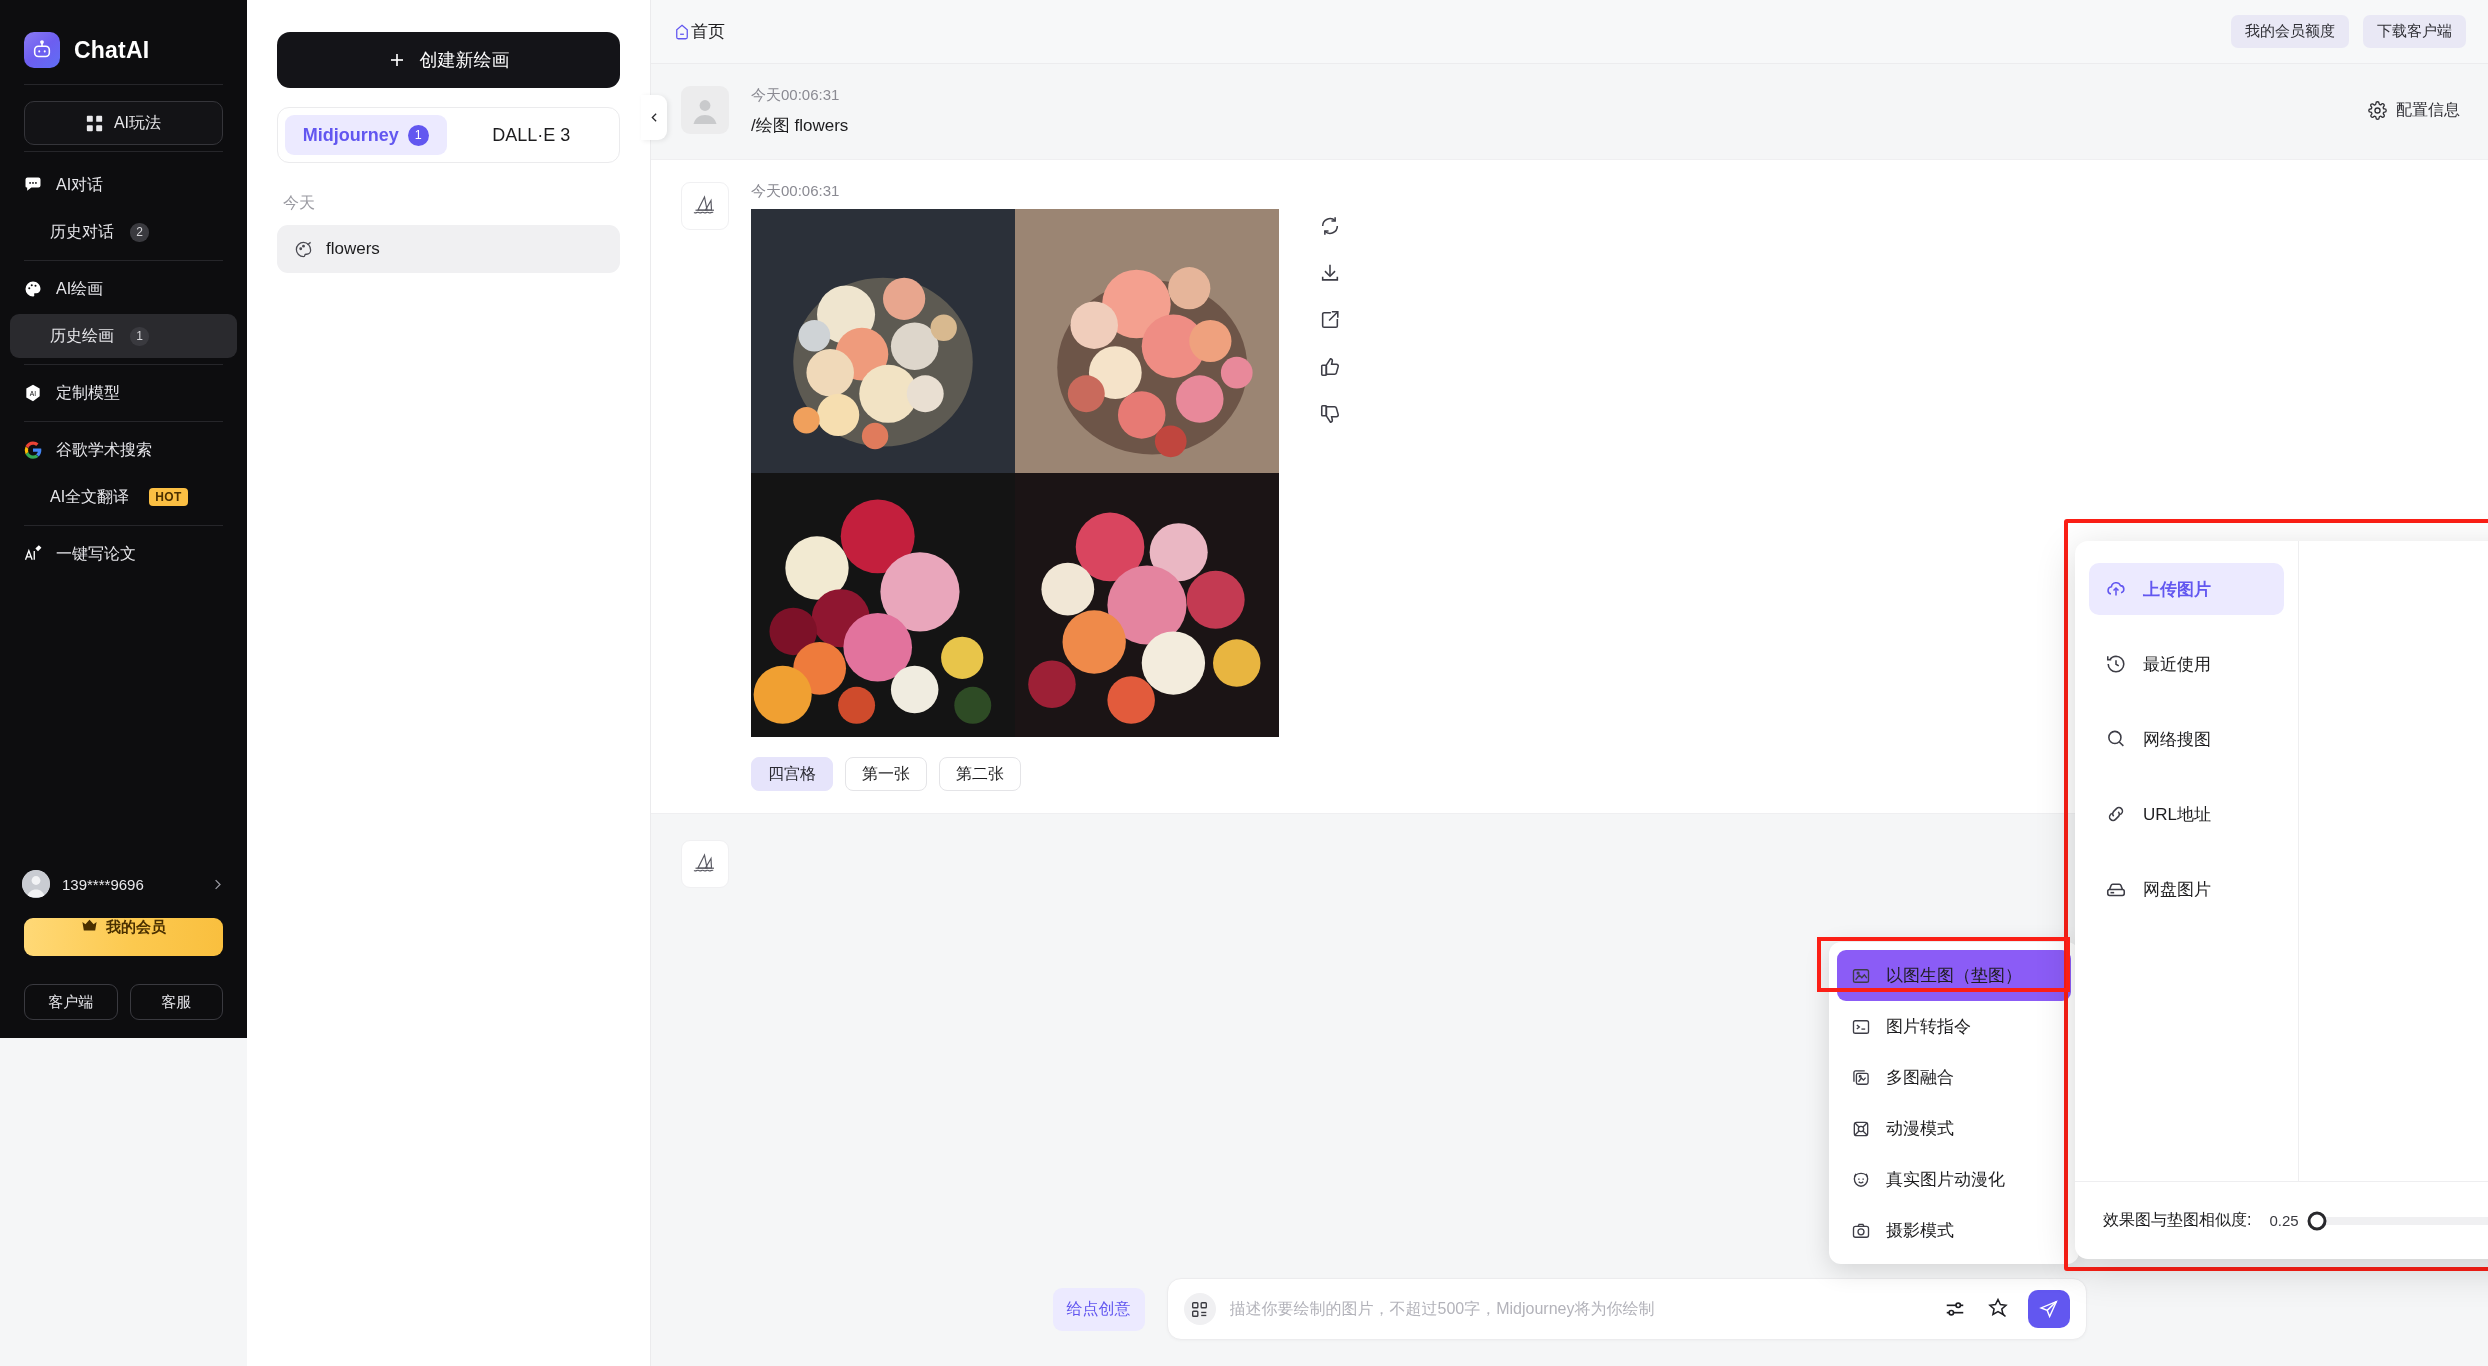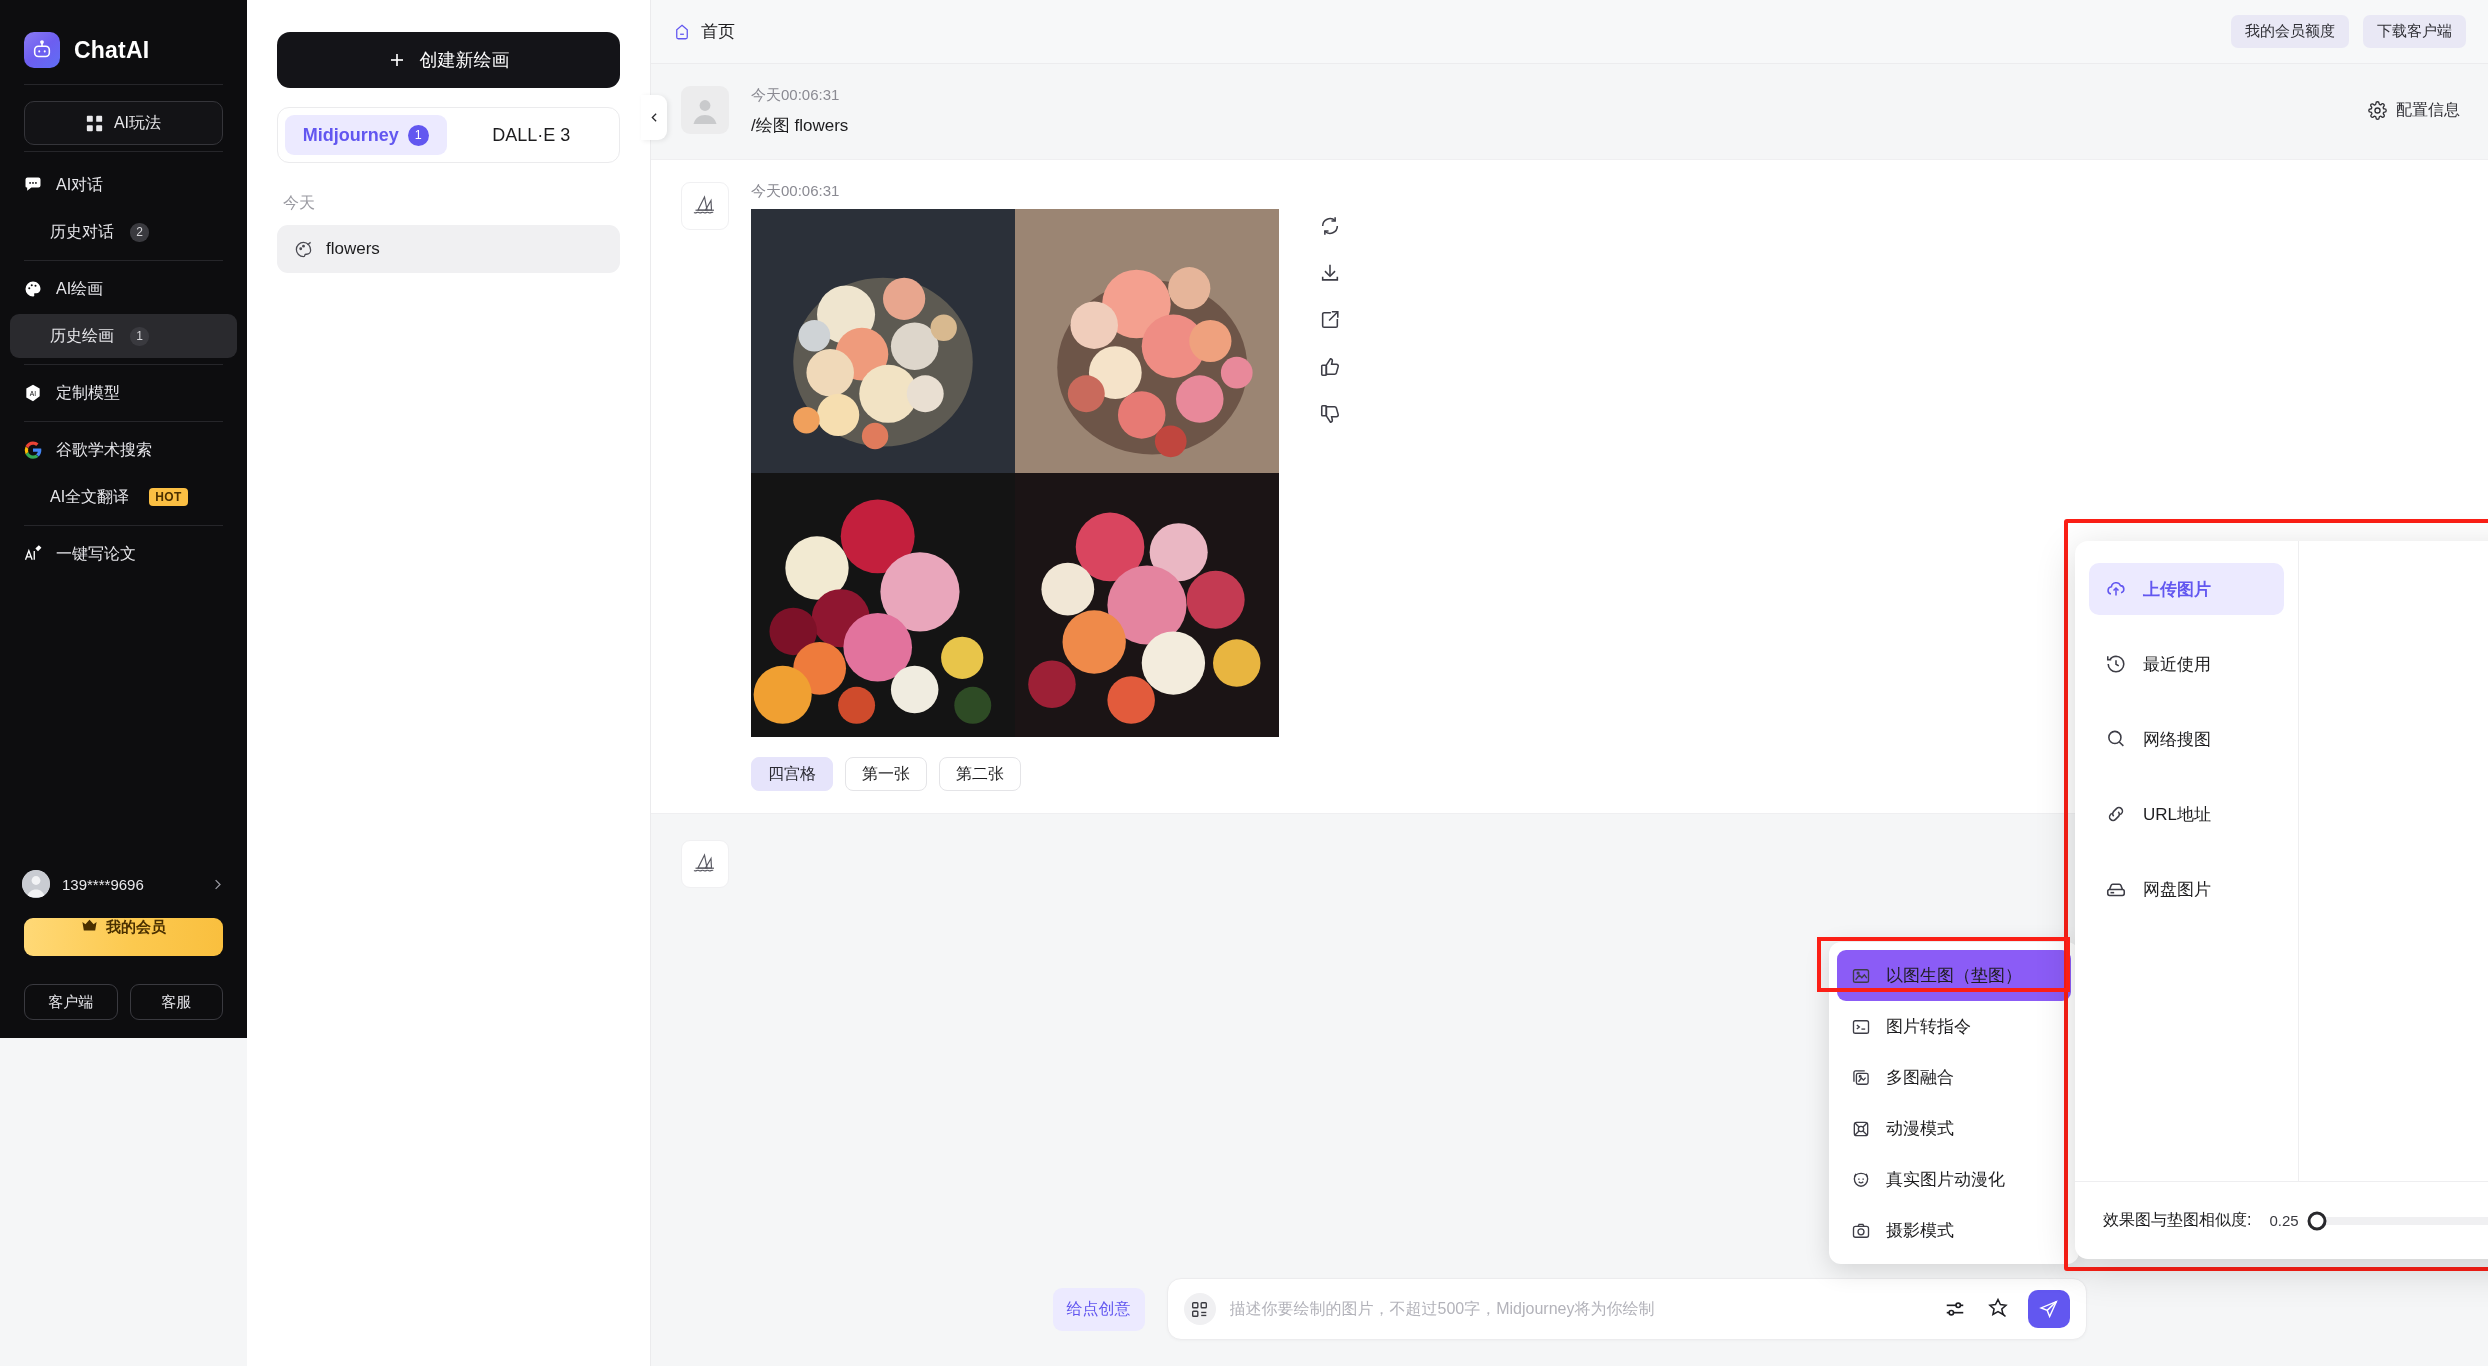--- a/index.html
+++ b/index.html
@@ -108,21 +108,21 @@
     background:#fff; border-radius:0 9px 9px 0; box-shadow: 2px 1px 5px rgba(0,0,0,.08);
     display:flex; align-items:center; justify-content:center; cursor:pointer; z-index:5;
   }
 
   
   .main { flex:1; height:1366px; position:relative; background:#f5f6f7; display:flex; flex-direction:column; }
   .topbar {
     height: 64px; background:#f7f8f9; border-bottom:1px solid #ececee;
     display:flex; align-items:center; padding: 0 22px; flex:none;
   }
-  .home-tab { display:flex; align-items:center; gap:10px; font-size:17px; color:#1d1d1f; cursor:pointer; }
+  .home-tab { display:flex; align-items:center; font-size:17px; color:#1d1d1f; cursor:pointer; }
   .topbar-right { margin-left:auto; display:flex; gap:14px; }
   .pill {
     background:#e9e8f5; border-radius:7px; padding: 7px 14px; font-size:15px; color:#303036; cursor:pointer;
   }
 
   .scrollarea { flex:1; position:relative; overflow:hidden; }
 
   .msg-row { display:flex; padding: 22px 0 22px 30px; }
   .msg-user-block { background:#f5f6f7; }
   .msg-bot-block { background:#ffffff; border-top:1px solid #efeff1; border-bottom:1px solid #efeff1;}

